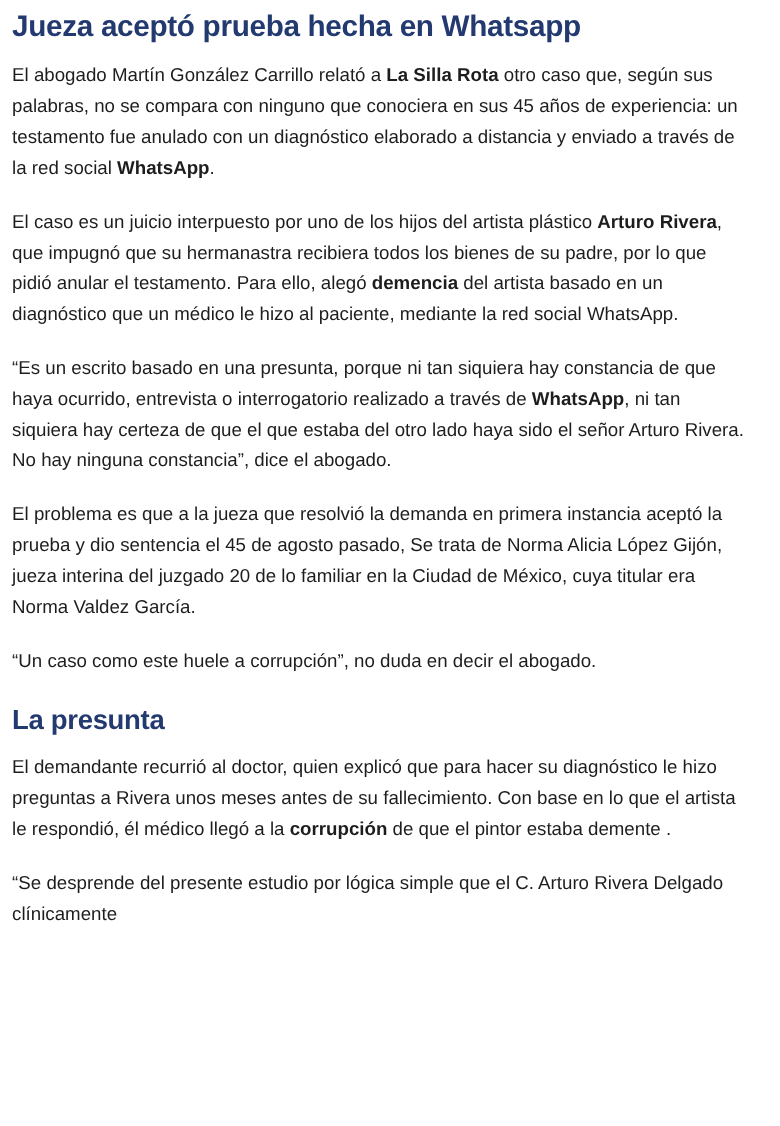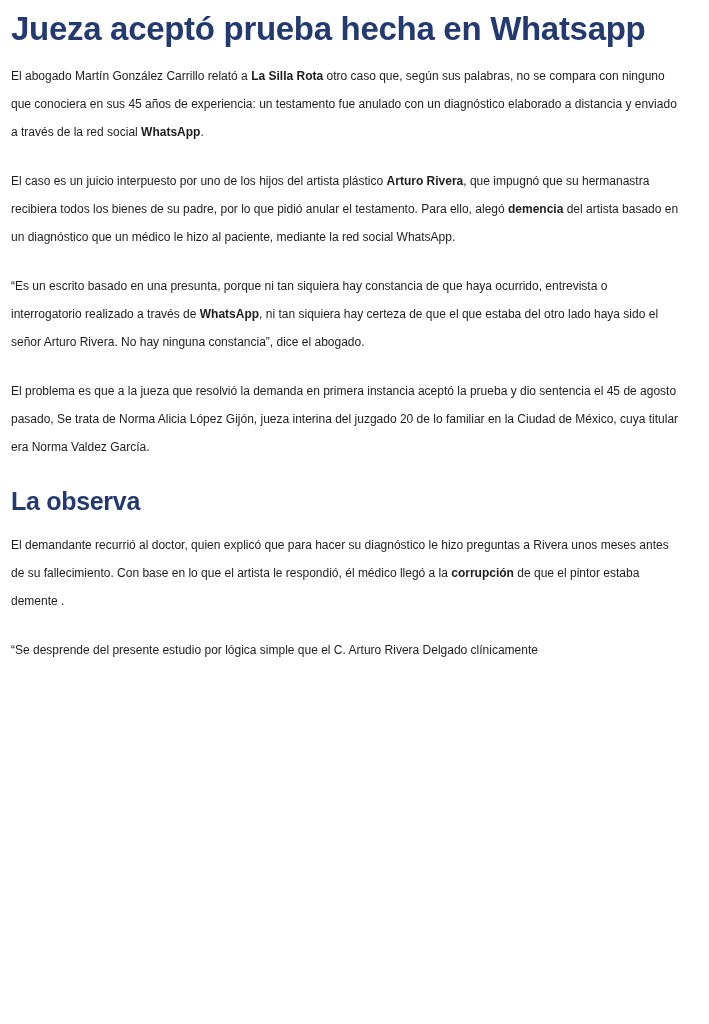--- a/index.html
+++ b/index.html
@@ -17,47 +17,48 @@
     color: var(--body-color);
   }
   .article {
     width: 709px;
     min-height: 1024px;
     padding: 6px 12px 12px 11px;
     background: #ffffff;
   }
   .article-title {
     color: var(--heading-color);
-    font-size: 33px;
+    font-size: 27px;
     line-height: 1.25;
     font-weight: 700;
     letter-spacing: -0.3px;
     margin: 2px 0 13px 0;
   }
   .section-heading {
     color: var(--heading-color);
     font-size: 25px;
     line-height: 1.25;
     font-weight: 700;
     letter-spacing: -0.3px;
     margin: 25px 0 13px 0;
   }
   .paragraph {
-    font-size: 12px;
+    font-size: 17px;
     line-height: 28px;
     margin: 0 16px 21px 0;
     font-weight: 400;
   }
   .paragraph strong { font-weight: 700; }
 </style>
 </head>
 <body>
 
 <main class="article" id="article-root">
     <h1 class="article-title">Jueza aceptó prueba hecha en Whatsapp</h1>
     <p class="paragraph"><span>El abogado Martín González Carrillo relató a </span><strong>La Silla Rota</strong><span> otro caso que, según sus palabras, no se compara con ninguno que conociera en sus 45 años de experiencia: un testamento fue anulado con un diagnóstico elaborado a distancia y enviado a través de la red social </span><strong>WhatsApp</strong><span>.</span></p>
     <p class="paragraph"><span>El caso es un juicio interpuesto por uno de los hijos del artista plástico </span><strong>Arturo Rivera</strong><span>, que impugnó que su hermanastra recibiera  todos los bienes de su padre, por lo que pidió anular el testamento. Para ello, alegó </span><strong>demencia</strong><span> del artista basado en un diagnóstico que un médico le hizo al paciente, mediante la red social WhatsApp.</span></p>
     <p class="paragraph"><span>“Es un escrito basado en una presunta, porque ni tan siquiera hay constancia de que haya ocurrido, entrevista o interrogatorio realizado a través de </span><strong>WhatsApp</strong><span>, ni tan siquiera hay certeza de que el que estaba del otro lado haya sido el señor Arturo Rivera. No hay ninguna constancia”, dice el abogado.</span></p>
     <p class="paragraph"><span>El problema es que a la jueza que resolvió la demanda en primera instancia aceptó la prueba y dio sentencia el 45 de agosto pasado, Se trata de Norma Alicia López Gijón, jueza interina del juzgado 20 de lo familiar en la Ciudad de México, cuya titular era Norma Valdez García.</span></p>
-    <h2 class="section-heading">La observa</h2>
+    <p class="paragraph"><span>“Un caso como este huele a corrupción”, no duda en decir el abogado.</span></p>
+    <h2 class="section-heading">La presunta</h2>
     <p class="paragraph"><span>El demandante recurrió al doctor, quien explicó que para hacer su diagnóstico le hizo preguntas a Rivera unos meses antes de su fallecimiento. Con base en lo que el artista le respondió, él médico llegó a la </span><strong>corrupción</strong><span> de que el pintor estaba demente .</span></p>
     <p class="paragraph"><span>“Se desprende del presente estudio por lógica simple que el C. Arturo Rivera Delgado clínicamente </span></p>
   </main>
 
 </body></html>

